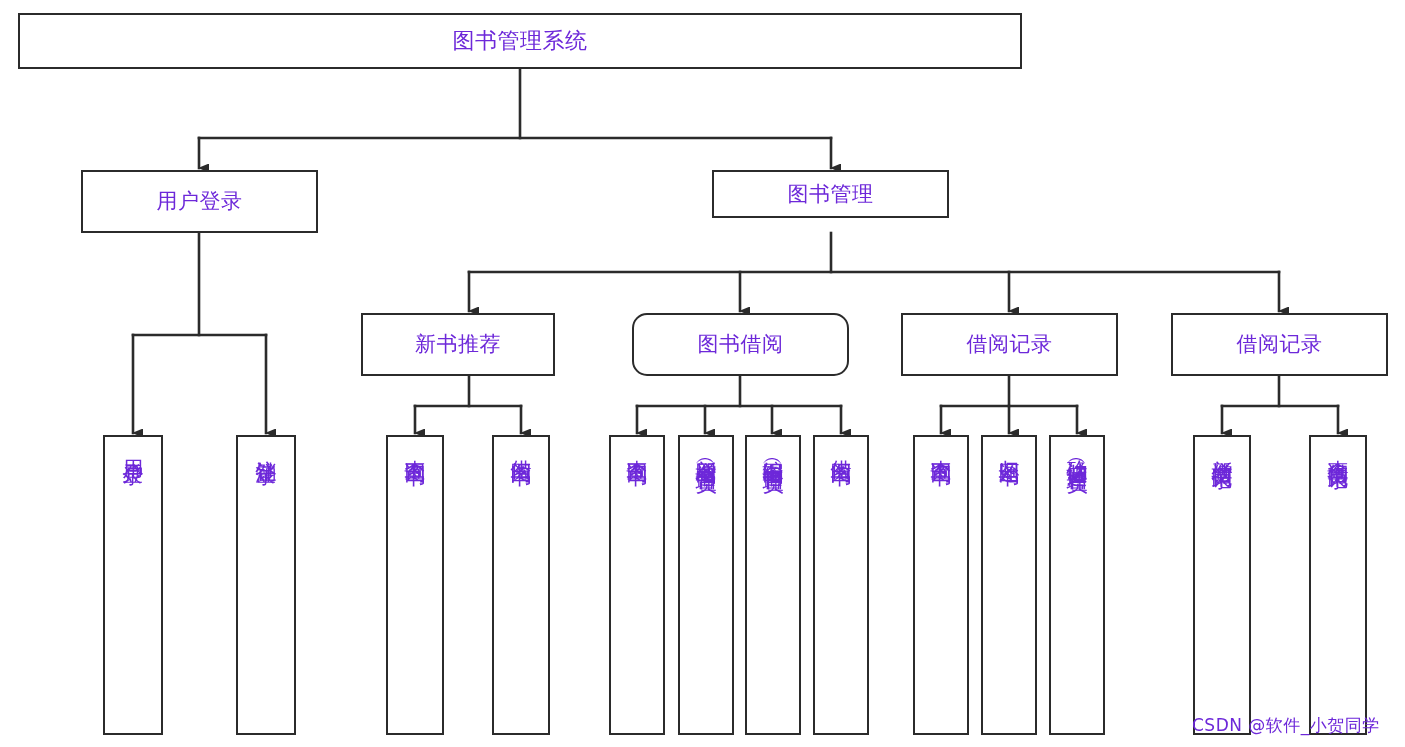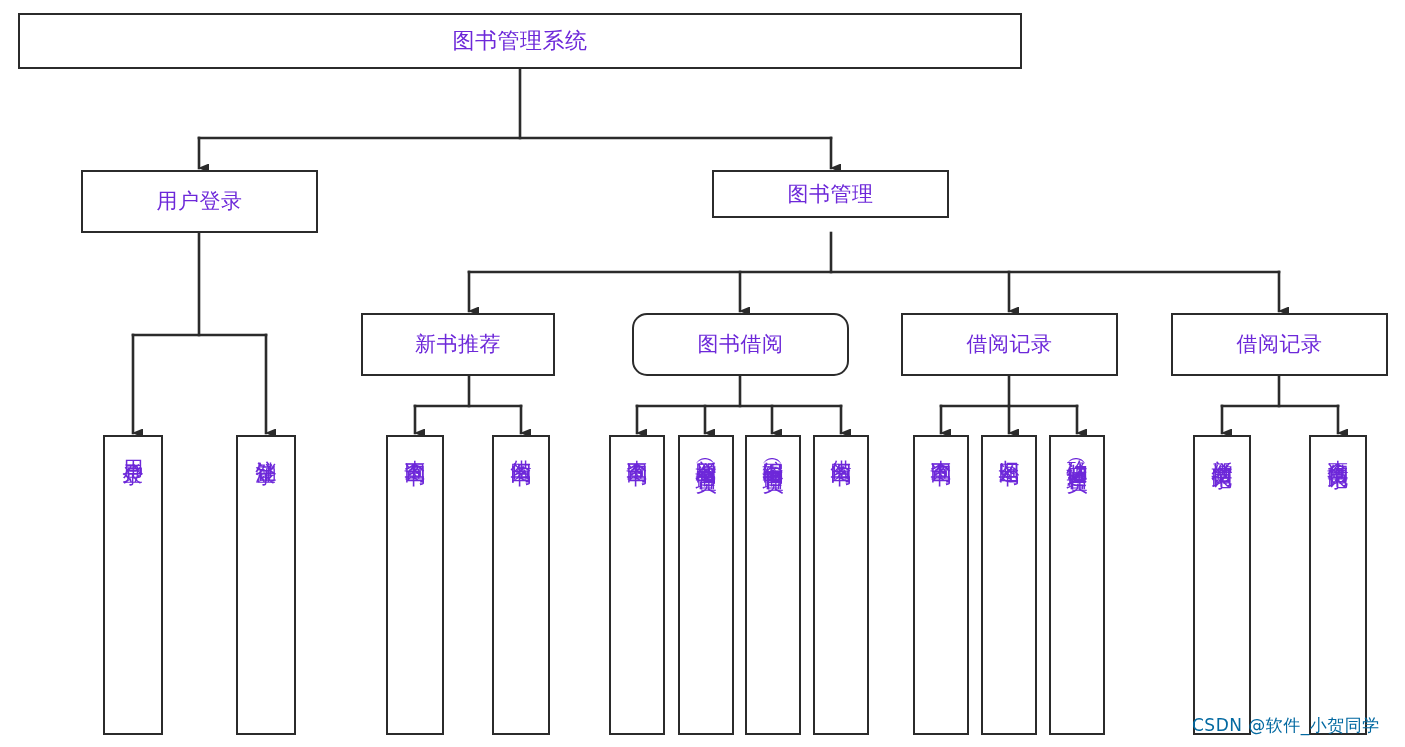--- a/index.html
+++ b/index.html
@@ -59,21 +59,21 @@
   .node.vertical .node-label {
     writing-mode: vertical-rl;
     text-orientation: upright;
     font-size: 21px;
     line-height: 1.15;
     letter-spacing: 2px;
     white-space: nowrap;
   }
   .watermark {
     position: absolute;
-    color: #0369a1;
+    color: #6d28d9;
     font-size: 17px;
     letter-spacing: 0.5px;
     white-space: nowrap;
     user-select: none;
   }
 </style>
 </head>
 <body>
 
 <div id="diagram-root">

